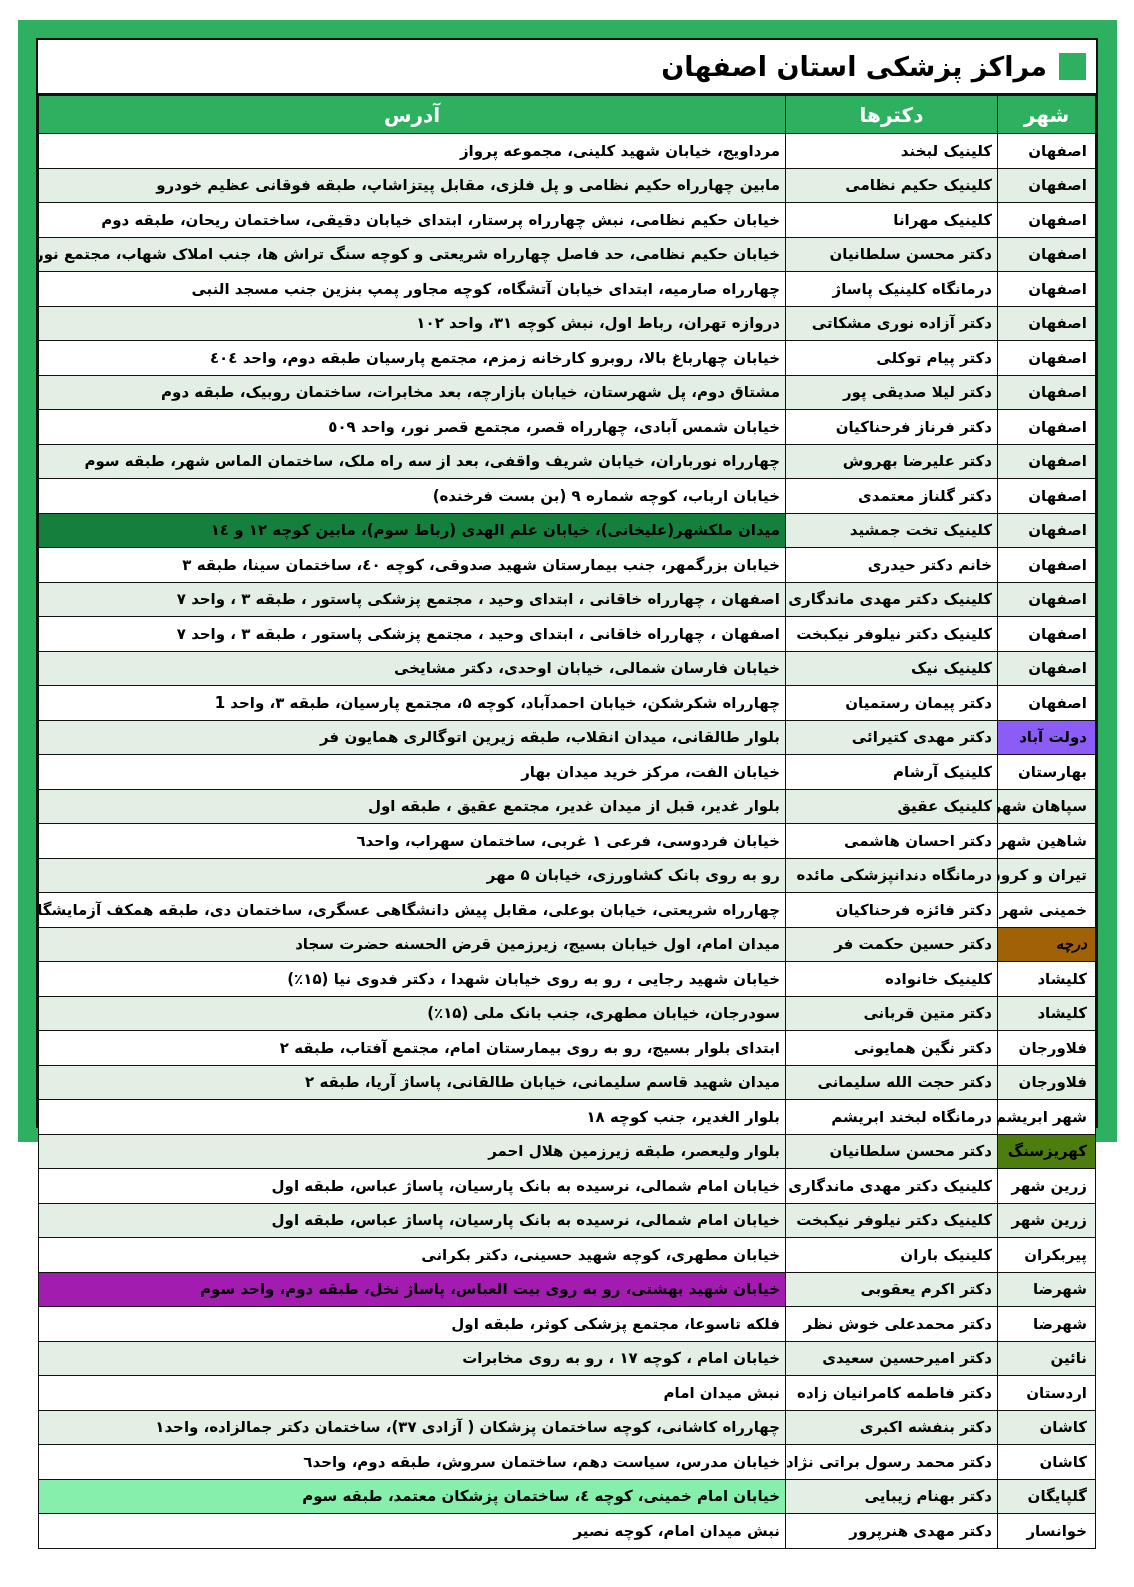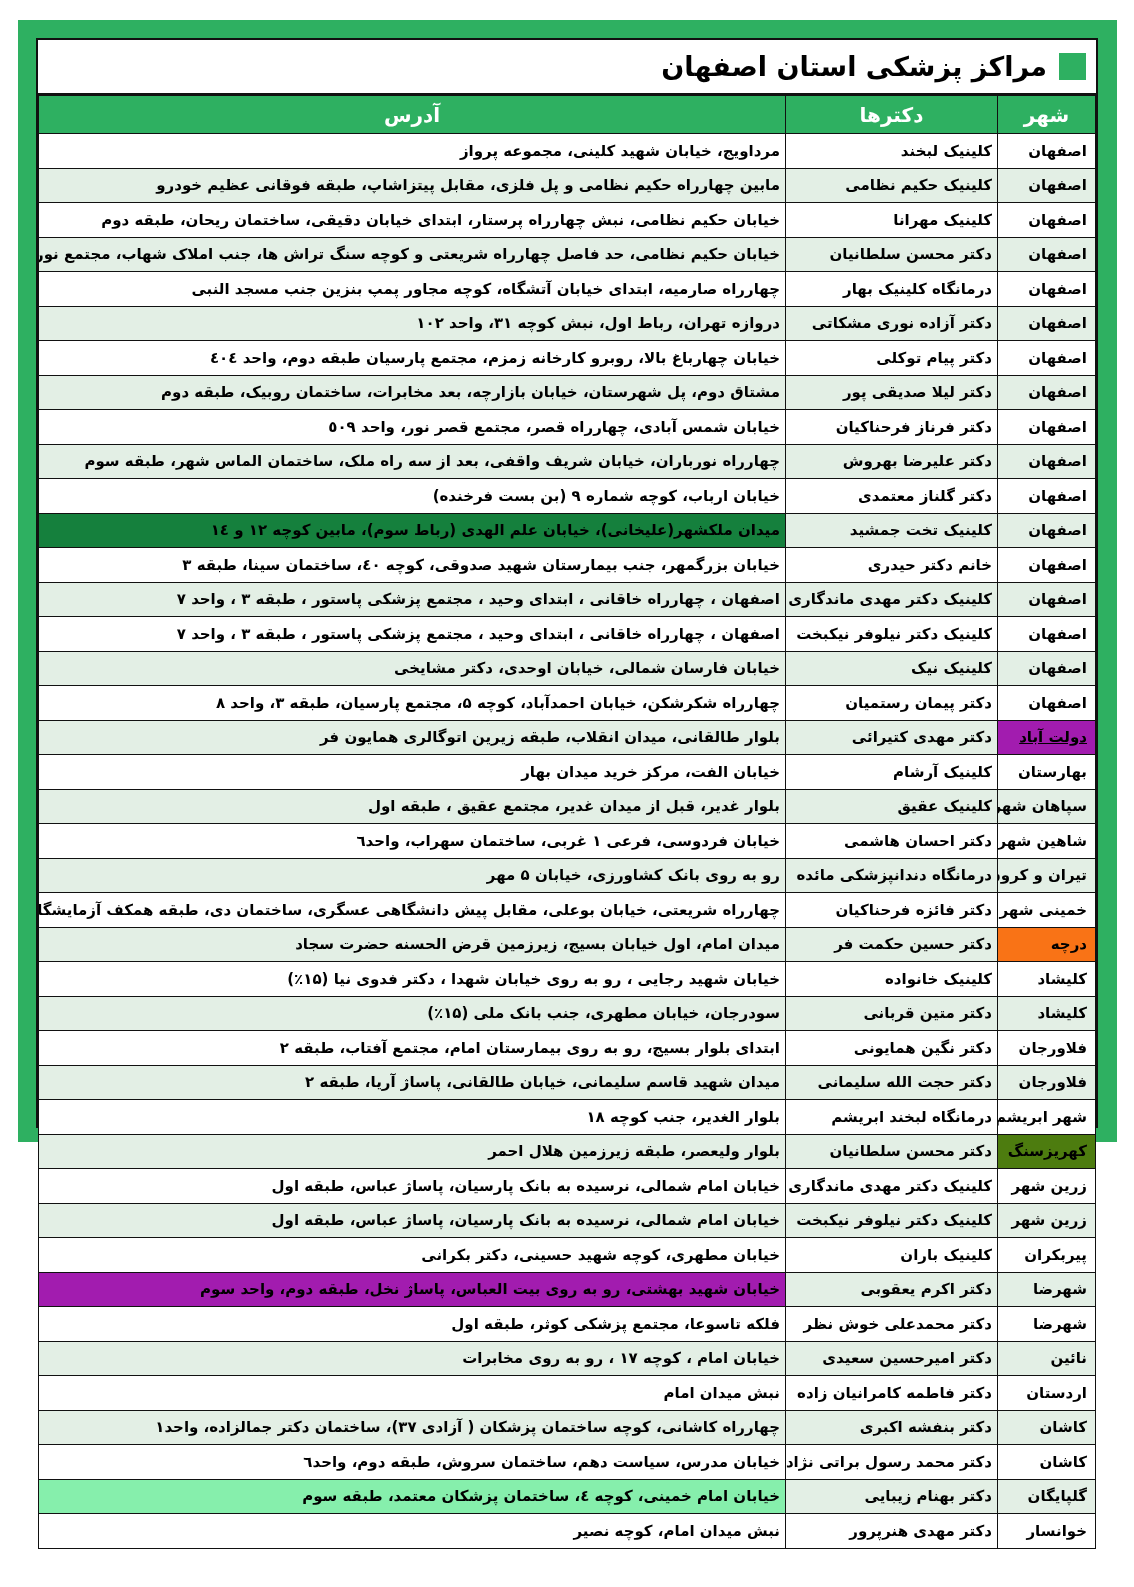--- a/index.html
+++ b/index.html
@@ -94,21 +94,21 @@
     <td class="doctor-cell">کلینیک مهرانا</td>
     <td class="address-cell">خیابان حکیم نظامی، نبش چهارراه پرستار، ابتدای خیابان دقیقی، ساختمان ریحان، طبقه دوم</td>
   </tr>
           <tr>
     <td class="city-cell" style="background: rgb(227, 239, 229);">اصفهان</td>
     <td class="doctor-cell" style="background: rgb(227, 239, 229);">دکتر محسن سلطانیان</td>
     <td class="address-cell" style="background: rgb(227, 239, 229);">خیابان حکیم نظامی، حد فاصل چهارراه شریعتی و کوچه سنگ تراش ها، جنب املاک شهاب، مجتمع نور، طبقه اول</td>
   </tr>
           <tr>
     <td class="city-cell">اصفهان</td>
-    <td class="doctor-cell">درمانگاه کلینیک بهار</td>
+    <td class="doctor-cell">درمانگاه کلینیک پاساژ</td>
     <td class="address-cell">چهارراه صارمیه، ابتدای خیابان آتشگاه، کوچه مجاور پمپ بنزین جنب مسجد النبی</td>
   </tr>
           <tr>
     <td class="city-cell" style="background: rgb(227, 239, 229);">اصفهان</td>
     <td class="doctor-cell" style="background: rgb(227, 239, 229);">دکتر آزاده نوری مشکاتی</td>
     <td class="address-cell" style="background: rgb(227, 239, 229);">دروازه تهران، رباط اول، نبش کوچه ۳۱، واحد ۱۰۲</td>
   </tr>
           <tr>
     <td class="city-cell">اصفهان</td>
     <td class="doctor-cell">دکتر پیام توکلی</td>
@@ -155,24 +155,24 @@
     <td class="address-cell">اصفهان ، چهارراه خاقانی ، ابتدای وحید ، مجتمع پزشکی پاستور ، طبقه ۳ ، واحد ۷</td>
   </tr>
           <tr>
     <td class="city-cell" style="background: rgb(227, 239, 229);">اصفهان</td>
     <td class="doctor-cell" style="background: rgb(227, 239, 229);">کلینیک نیک</td>
     <td class="address-cell" style="background: rgb(227, 239, 229);">خیابان فارسان شمالی، خیابان اوحدی، دکتر مشایخی</td>
   </tr>
           <tr>
     <td class="city-cell">اصفهان</td>
     <td class="doctor-cell">دکتر پیمان رستمیان</td>
-    <td class="address-cell">چهارراه شکرشکن، خیابان احمدآباد، کوچه ۵، مجتمع پارسیان، طبقه ۳، واحد ۸</td>
-  </tr>
-          <tr>
-    <td class="city-cell" style="background: #a21caf; text-decoration: underline;">دولت آباد</td>
+    <td class="address-cell">چهارراه شکرشکن، خیابان احمدآباد، کوچه ۵، مجتمع پارسیان، طبقه ۳، واحد 1</td>
+  </tr>
+          <tr>
+    <td class="city-cell" style="background: #8b5cf6;">دولت آباد</td>
     <td class="doctor-cell" style="background: rgb(227, 239, 229);">دکتر مهدی کتیرائی</td>
     <td class="address-cell" style="background: rgb(227, 239, 229);">بلوار طالقانی، میدان انقلاب، طبقه زیرین اتوگالری همایون فر</td>
   </tr>
           <tr>
     <td class="city-cell">بهارستان</td>
     <td class="doctor-cell">کلینیک آرشام</td>
     <td class="address-cell">خیابان الفت، مرکز خرید میدان بهار</td>
   </tr>
           <tr>
     <td class="city-cell" style="background: rgb(227, 239, 229);">سپاهان شهر</td>
@@ -188,21 +188,21 @@
     <td class="city-cell" style="background: rgb(227, 239, 229);">تیران و کرون</td>
     <td class="doctor-cell" style="background: rgb(227, 239, 229);">درمانگاه دندانپزشکی مائده</td>
     <td class="address-cell" style="background: rgb(227, 239, 229);">رو به روی بانک کشاورزی، خیابان ۵ مهر</td>
   </tr>
           <tr>
     <td class="city-cell">خمینی شهر</td>
     <td class="doctor-cell">دکتر فائزه فرحناکیان</td>
     <td class="address-cell">چهارراه شریعتی، خیابان بوعلی، مقابل پیش دانشگاهی عسگری، ساختمان دی، طبقه همکف آزمایشگاه بوعلی</td>
   </tr>
           <tr>
-    <td class="city-cell" style="background: #f97316;">درچه</td>
+    <td class="city-cell" style="background: #a16207; font-style: italic;">درچه</td>
     <td class="doctor-cell" style="background: rgb(227, 239, 229);">دکتر حسین حکمت فر</td>
     <td class="address-cell" style="background: rgb(227, 239, 229);">میدان امام، اول خیابان بسیج، زیرزمین قرض الحسنه حضرت سجاد</td>
   </tr>
           <tr>
     <td class="city-cell">کلیشاد</td>
     <td class="doctor-cell">کلینیک خانواده</td>
     <td class="address-cell">خیابان شهید رجایی ، رو به روی خیابان شهدا ، دکتر فدوی نیا (۱۵٪)</td>
   </tr>
           <tr>
     <td class="city-cell" style="background: rgb(227, 239, 229);">کلیشاد</td>

